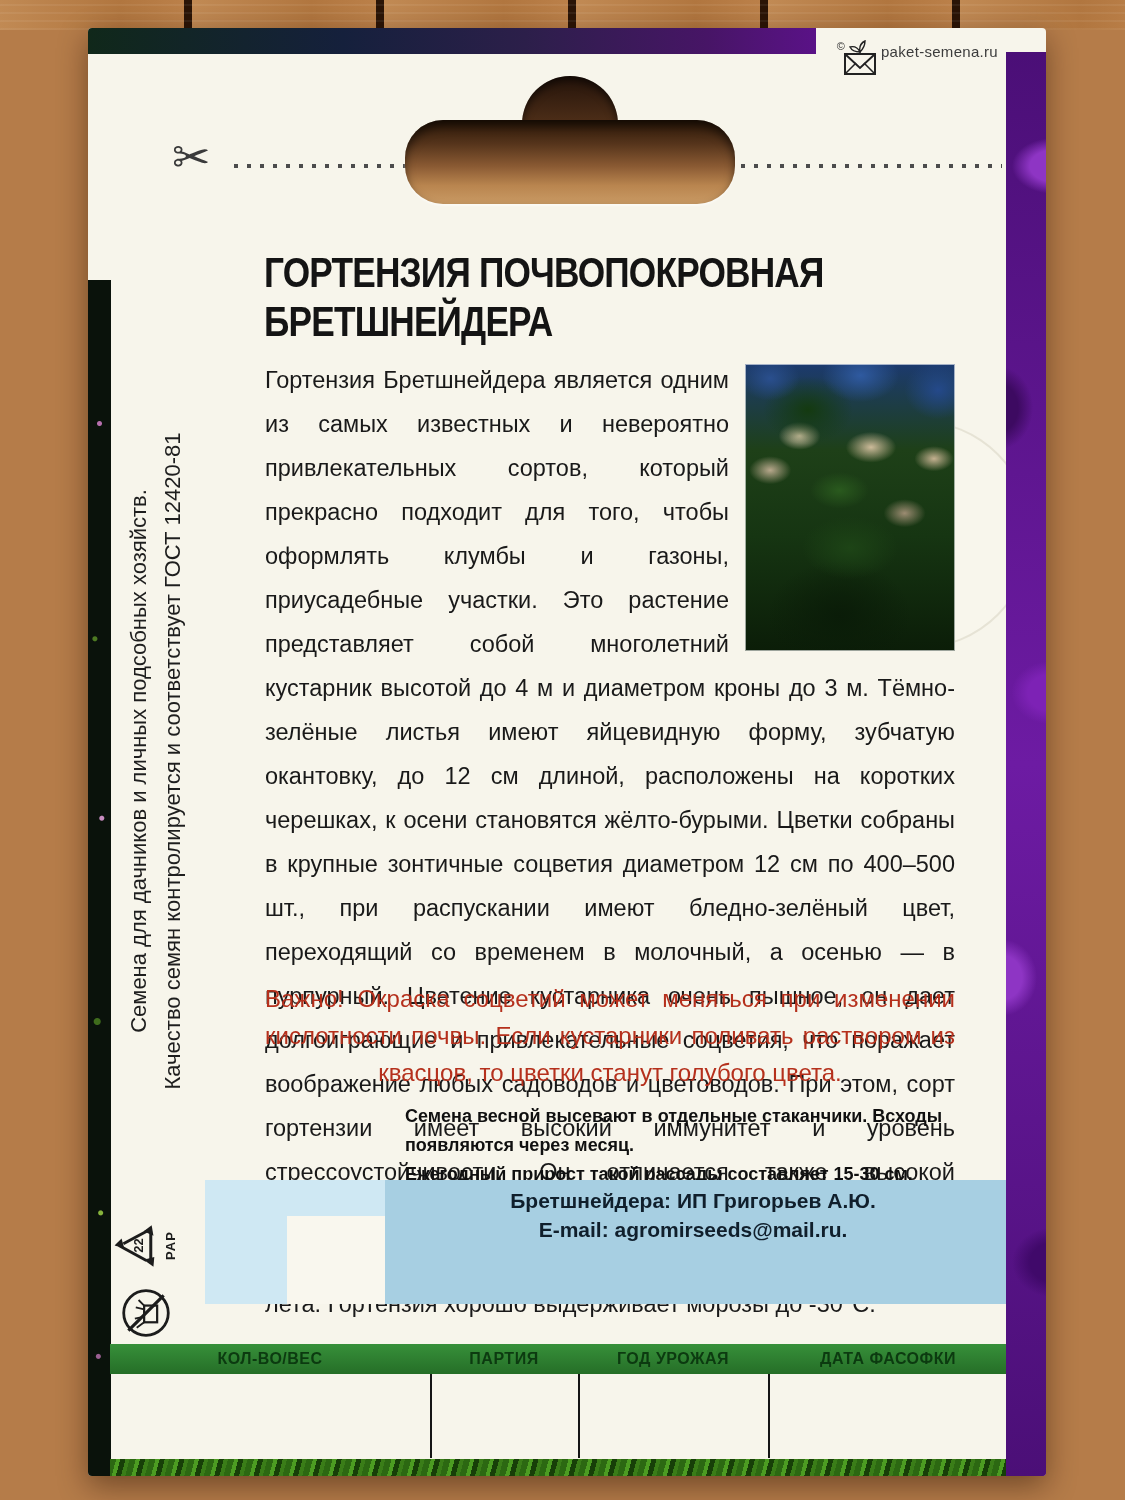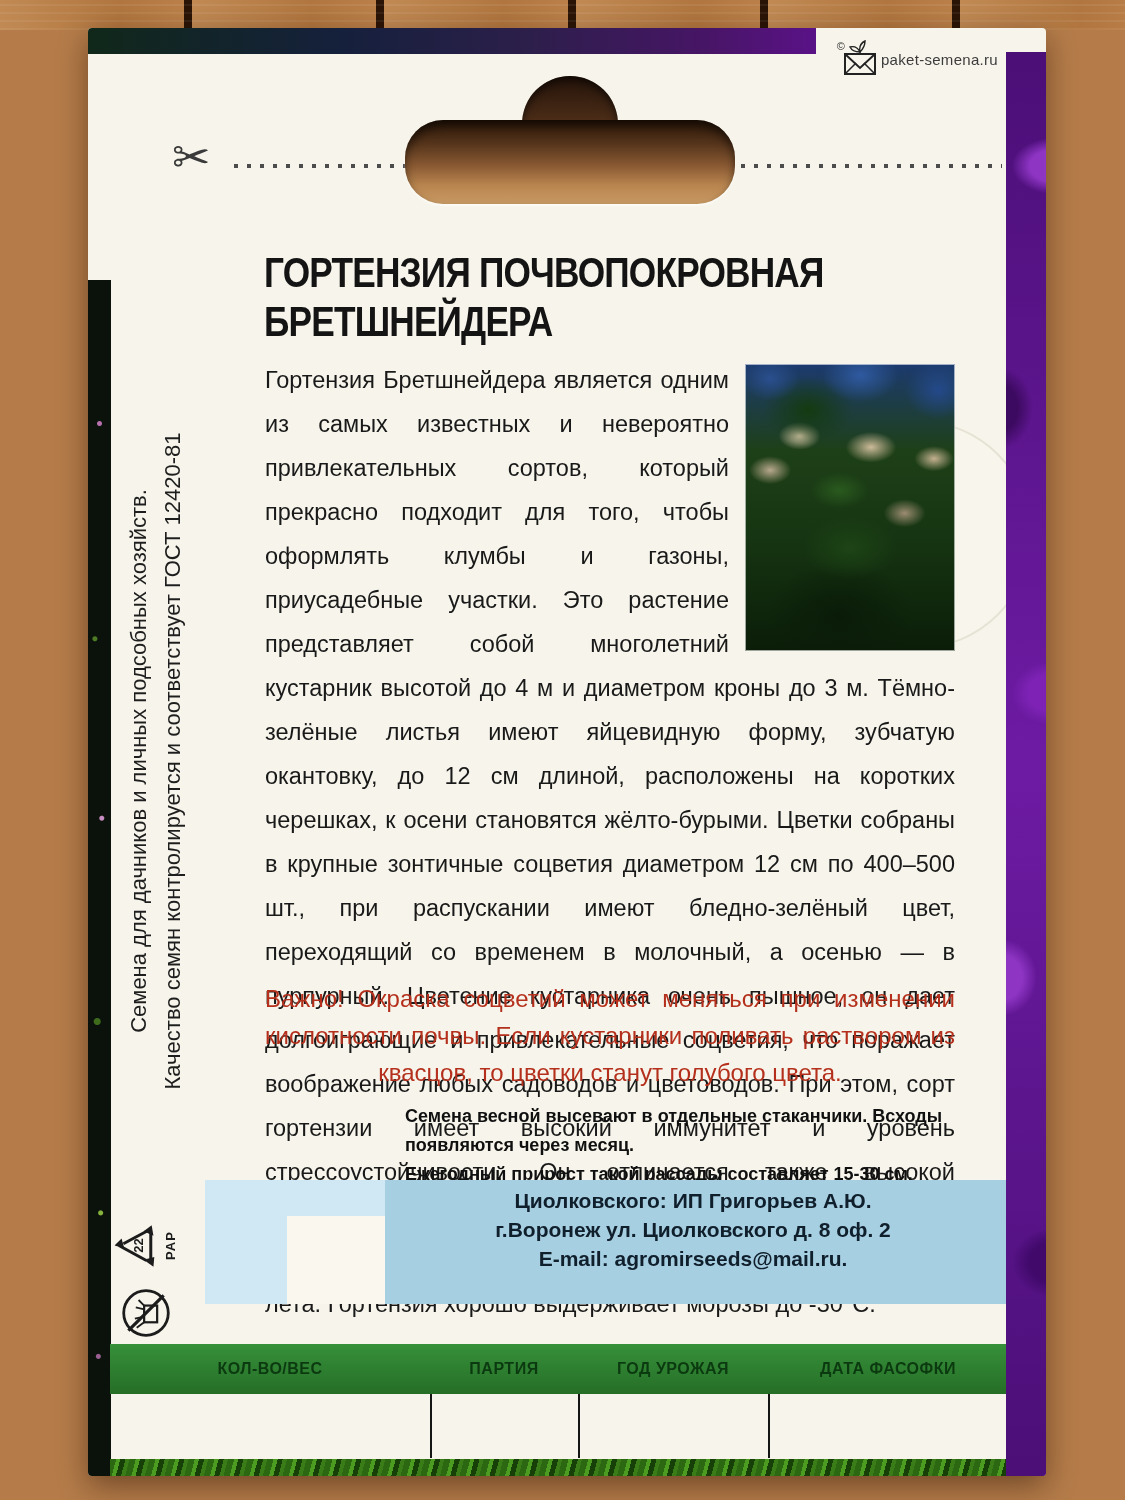--- a/index.html
+++ b/index.html
@@ -50,21 +50,21 @@
     background:linear-gradient(180deg,#2b1708 0%,#55341b 28%,#8a5a33 55%,#b9854f 78%,#c99a64 100%);
     box-shadow:inset 0 6px 10px rgba(0,0,0,0.55), 0 2px 2px rgba(255,255,255,0.5);}
 
   .cutline{position:absolute;left:146px;top:136px;width:768px;height:4px;
     background:repeating-linear-gradient(90deg,#4c4c4c 0 4px,transparent 4px 13px);}
   .scissors{position:absolute;left:84px;top:106px;font-size:46px;color:#3a3a3a;line-height:1;}
 
   .logo{position:absolute;right:48px;top:12px;display:flex;align-items:flex-end;}
   .logo .copy{font-size:11px;color:#333;margin:0 -4px 24px 0;}
   .logo svg{display:block;}
-  .logo .site{font-size:15px;color:#3c3c3c;margin:0 0 8px 2px;letter-spacing:0.3px;}
+  .logo .site{font-size:15px;color:#3c3c3c;margin:0 0 16px 2px;letter-spacing:0.3px;}
 
   .title{position:absolute;left:176px;top:220px;font-weight:bold;color:#141414;
     font-size:43px;line-height:49px;letter-spacing:-1px;transform:scaleX(0.82);transform-origin:left top;white-space:nowrap;}
 
   .content{position:absolute;left:177px;top:330px;width:690px;color:#191919;
     font-size:23.5px;line-height:44px;text-align:justify;}
   .photo{float:right;width:210px;height:287px;margin:6px 0 10px 16px;
     background-color:#0e2410;
     background-image:
       radial-gradient(ellipse 42px 32px at 12% 5%, #2a4f8e 0%, transparent 70%),
@@ -98,21 +98,21 @@
   .ricon{transform:rotate(-90deg);display:flex;flex-direction:column;align-items:center;color:#1c1c1c;}
   .ricon .mat{font-size:13px;font-weight:bold;letter-spacing:1px;margin-top:-2px;}
 
   .side-text{position:absolute;left:34px;top:1107px;width:748px;height:72px;
     transform:rotate(-90deg);transform-origin:left top;
     text-align:center;font-size:22px;line-height:34px;color:#1e1e1e;white-space:nowrap;}
 
   .divider{position:absolute;width:2px;background:#151515;top:1318px;height:112px;}
   .d1{left:342px;} .d2{left:490px;} .d3{left:680px;}
 
-  .green-bar{position:absolute;left:22px;right:38px;top:1316px;height:50px;display:flex;
+  .green-bar{position:absolute;left:22px;right:38px;top:1316px;height:30px;display:flex;
     background:linear-gradient(180deg,#37903a,#256e27);}
   .green-bar .cell{display:flex;align-items:center;justify-content:center;
     font-size:16px;font-weight:bold;color:#0c3a10;letter-spacing:0.5px;}
   .c1{width:320px;} .c2{width:148px;} .c3{width:190px;} .c4{flex:1;}
 
   .grass{position:absolute;left:22px;right:38px;top:1431px;height:17px;
     background:repeating-linear-gradient(105deg,#2c6812 0 6px,#4c9c22 6px 10px,#173f08 10px 15px,#3a7d18 15px 19px);}
 
   .watermark{position:absolute;right:14px;top:392px;width:225px;height:225px;border-radius:50%;
     border:2px solid rgba(170,160,130,0.22);background:rgba(255,255,250,0.12);}
@@ -160,22 +160,21 @@
 
     <div class="warning">Важно! Окраска соцветий может меняться при изменении кислотности почвы. Если кустарники поливать раствором из квасцов, то цветки станут голубого цвета.</div>
 
     <div class="sowing">Семена весной высевают в отдельные стаканчики. Всходы появляются через месяц.
 Ежегодный прирост такой рассады составляет 15-30 см.</div>
 
     <div class="banner">
       <div class="light"></div>
       <div class="notch"></div>
       <div class="text">
-        <div><span>Циолковского:</span><span> ИП Григорьев А.Ю.</span></div>
-        <div>г.Воронеж ул. Циолковского д. 8 оф. 2</div>
+        <div><span>Бретшнейдера:</span><span> ИП Григорьев А.Ю.</span></div>
         <div>E-mail: agromirseeds@mail.ru.</div>
       </div>
     </div>
 
     <div class="recycle-col">
       <div class="ricon">
         <span style="position:relative;display:block;">
           <svg width="54" height="46" viewBox="0 0 60 52">
             <path d="M30 5 L13 36" stroke="#1c1c1c" stroke-width="3.4" fill="none"></path>
             <path d="M10 41 L44 41" stroke="#1c1c1c" stroke-width="3.4" fill="none"></path>

